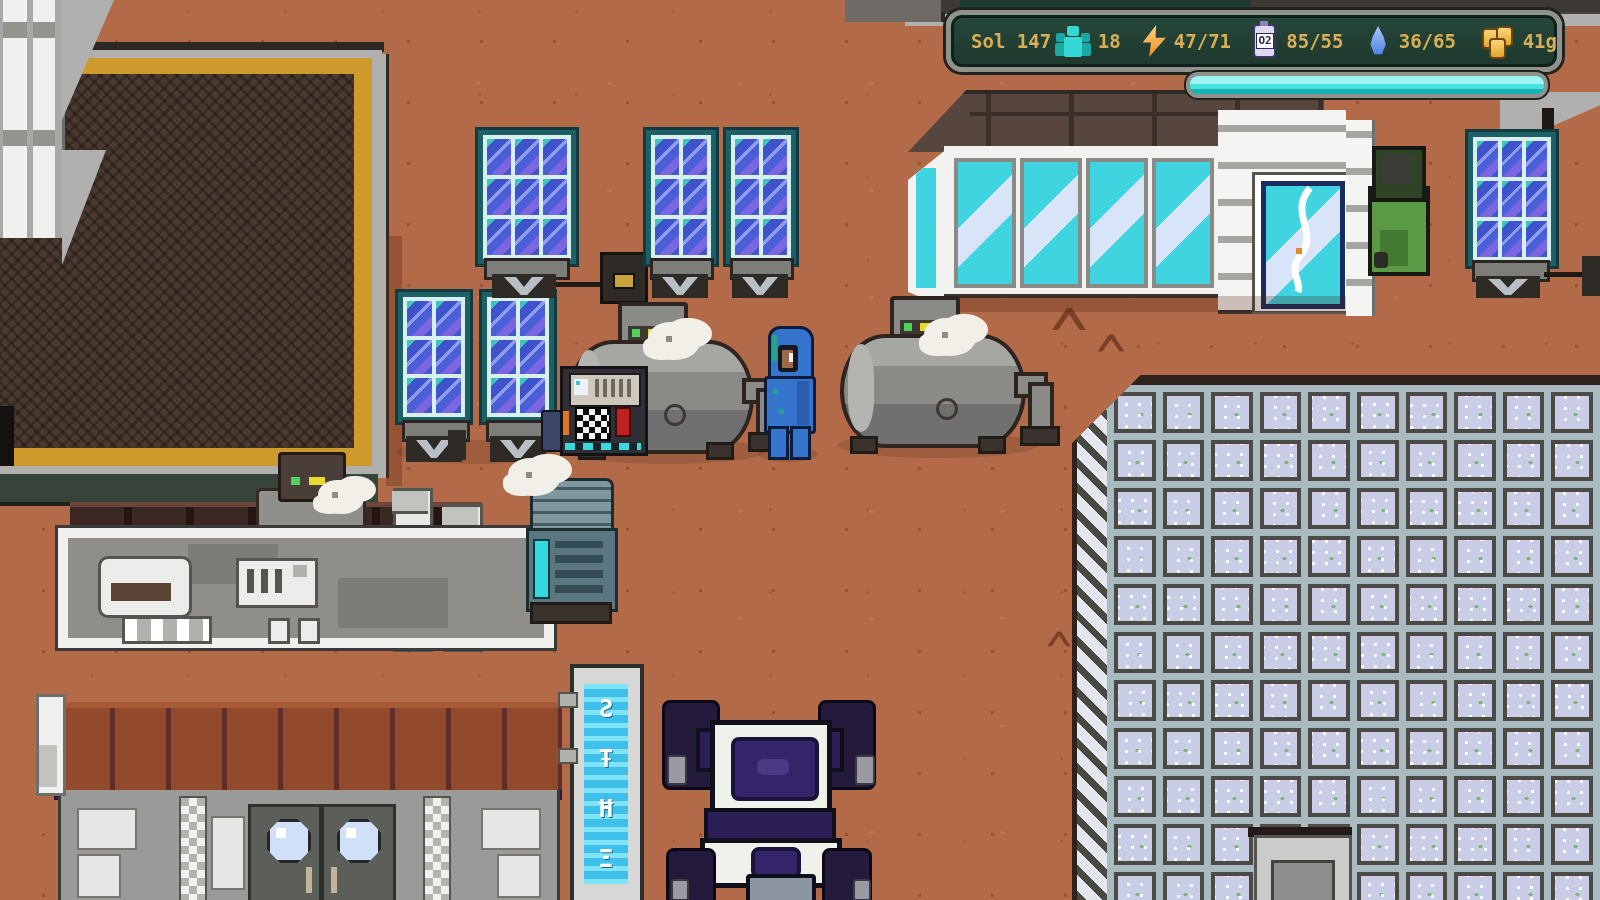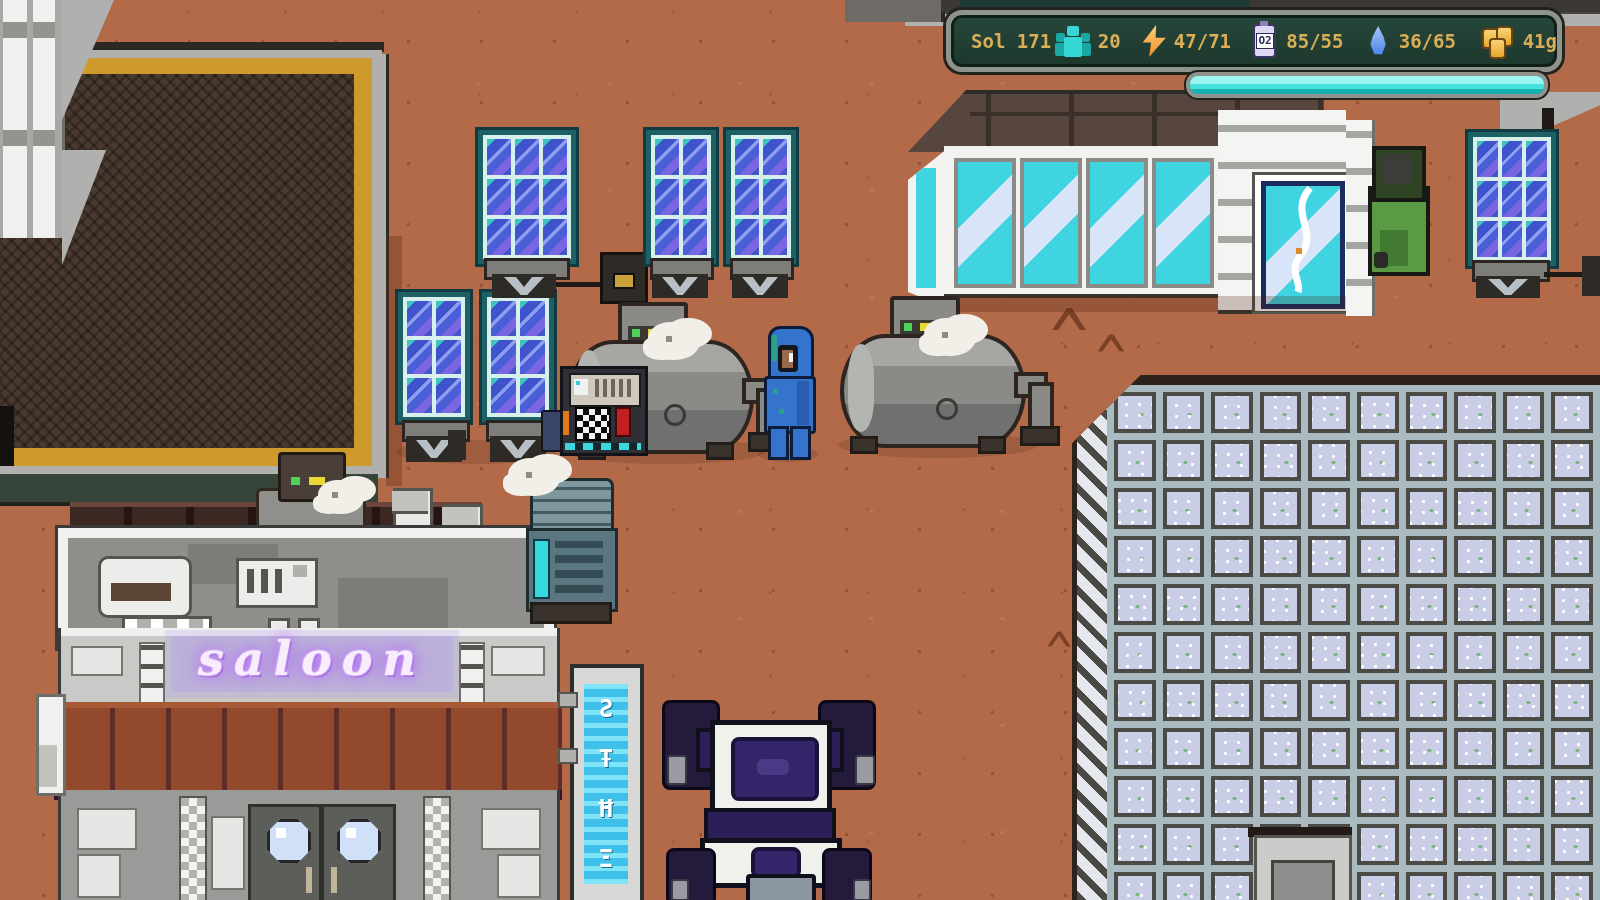--- a/index.html
+++ b/index.html
@@ -429,29 +429,20 @@
         <div class="a" style="left:8px;top:8px;width:7px;height:24px;background:#55544e;"></div>
         <div class="a" style="left:22px;top:8px;width:7px;height:24px;background:#55544e;"></div>
         <div class="a" style="left:36px;top:8px;width:7px;height:24px;background:#55544e;"></div>
         <div class="a" style="left:54px;top:4px;width:14px;height:12px;background:#b0b0ac;"></div>
       </div>
       <div class="a equip-dark" style="left:54px;top:78px;width:84px;height:22px;background-image:repeating-linear-gradient(90deg,#fff 0 12px,transparent 12px 26px);"></div>
       <div class="a equip" style="left:200px;top:80px;width:16px;height:20px;"></div>
       <div class="a equip" style="left:230px;top:80px;width:16px;height:20px;"></div>
     </div>
 
-    <div class="a sal-band" style="left:0;top:100px;width:496px;height:74px;">
-      <div class="a" style="left:0;top:0;width:496px;height:8px;background:#f0f0ee;"></div>
-      <div class="a walled" style="left:10px;top:18px;width:48px;height:26px;"></div>
-      <div class="a walled" style="left:430px;top:18px;width:50px;height:26px;"></div>
-      <div class="a pilaster-slot" style="left:78px;top:14px;width:22px;height:58px;"></div>
-      <div class="a pilaster-slot" style="left:398px;top:14px;width:22px;height:58px;"></div>
-      <div class="a neonband" style="left:110px;top:8px;width:282px;height:56px;"></div>
-      <div class="a neontext" style="left:110px;top:4px;width:282px;text-align:center;">saloon</div>
-    </div>
 
     <div class="a awning" style="left:-4px;top:174px;width:508px;height:88px;"></div>
 
     <div class="a sal-wall" style="left:0;top:262px;width:496px;height:110px;">
       <div class="a walled" style="left:16px;top:18px;width:56px;height:38px;"></div>
       <div class="a walled" style="left:16px;top:64px;width:40px;height:40px;"></div>
       <div class="a walled" style="left:150px;top:26px;width:30px;height:70px;"></div>
       <div class="a walled" style="left:420px;top:18px;width:56px;height:38px;"></div>
       <div class="a walled" style="left:436px;top:64px;width:40px;height:40px;"></div>
       <div class="a pilaster-check" style="left:118px;top:6px;width:24px;height:104px;"></div>
@@ -645,30 +636,30 @@
     </div>
   </div>
 
   <div class="a" style="left:845px;top:0;width:96px;height:22px;background:#6e6a66;border-right:4px solid #2c2824;"></div>
   <div class="a" style="left:941px;top:0;width:659px;height:12px;background:#3c3834;"></div>
   <div class="a" style="left:960px;top:0;width:290px;height:9px;background:#1e3a34;"></div>
 
   <div class="a hud">
     <span class="t">Sol</span>
     <span class="t"> </span>
-    <span class="t">171</span>
+    <span class="t">147</span>
     <span class="ic" style="width:36px;height:36px;margin:0 8px 0 4px;">
       <span class="person-b" style="left:1px;top:10px;width:9px;height:9px;background:#1aa8a4;"></span>
       <span class="person-b" style="left:0;top:20px;width:11px;height:13px;background:#1aa8a4;"></span>
       <span class="person-b" style="left:26px;top:10px;width:9px;height:9px;background:#1aa8a4;"></span>
       <span class="person-b" style="left:25px;top:20px;width:11px;height:13px;background:#1aa8a4;"></span>
       <span class="person-b" style="left:12px;top:3px;width:12px;height:10px;background:#35d8d4;"></span>
       <span class="person-b" style="left:9px;top:14px;width:18px;height:20px;background:#35d8d4;"></span>
     </span>
-    <span class="t" style="margin-right:22px;">20</span>
+    <span class="t" style="margin-right:22px;">18</span>
     <span class="ic bolt" style="width:24px;height:32px;margin-right:8px;"></span>
     <span class="t" style="margin-right:22px;">47/71</span>
     <span class="ic o2can" style="width:20px;height:30px;margin-right:10px;">
       <span class="a" style="left:5px;top:-5px;width:8px;height:5px;background:#8a84b8;"></span>
       <span class="a" style="left:1px;top:7px;width:16px;text-align:center;font-size:11px;line-height:14px;color:#2a2a55;background:#fff;border:1px solid #2a2a55;">O2</span>
     </span>
     <span class="t" style="margin-right:24px;">85/55</span>
     <span class="ic drop" style="width:22px;height:30px;margin-right:10px;"></span>
     <span class="t" style="margin-right:26px;">36/65</span>
     <span class="ic" style="width:34px;height:30px;margin-right:8px;">

